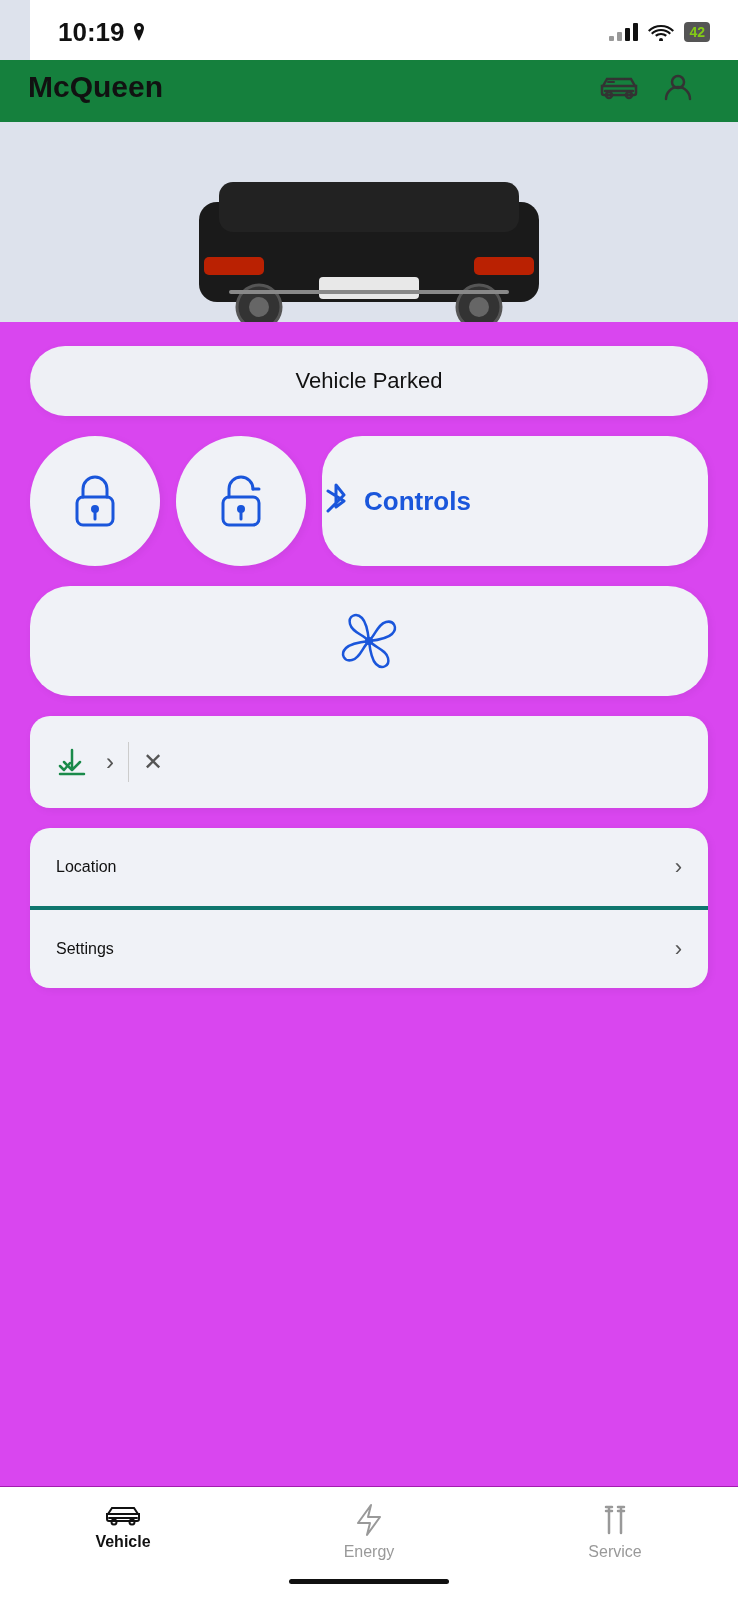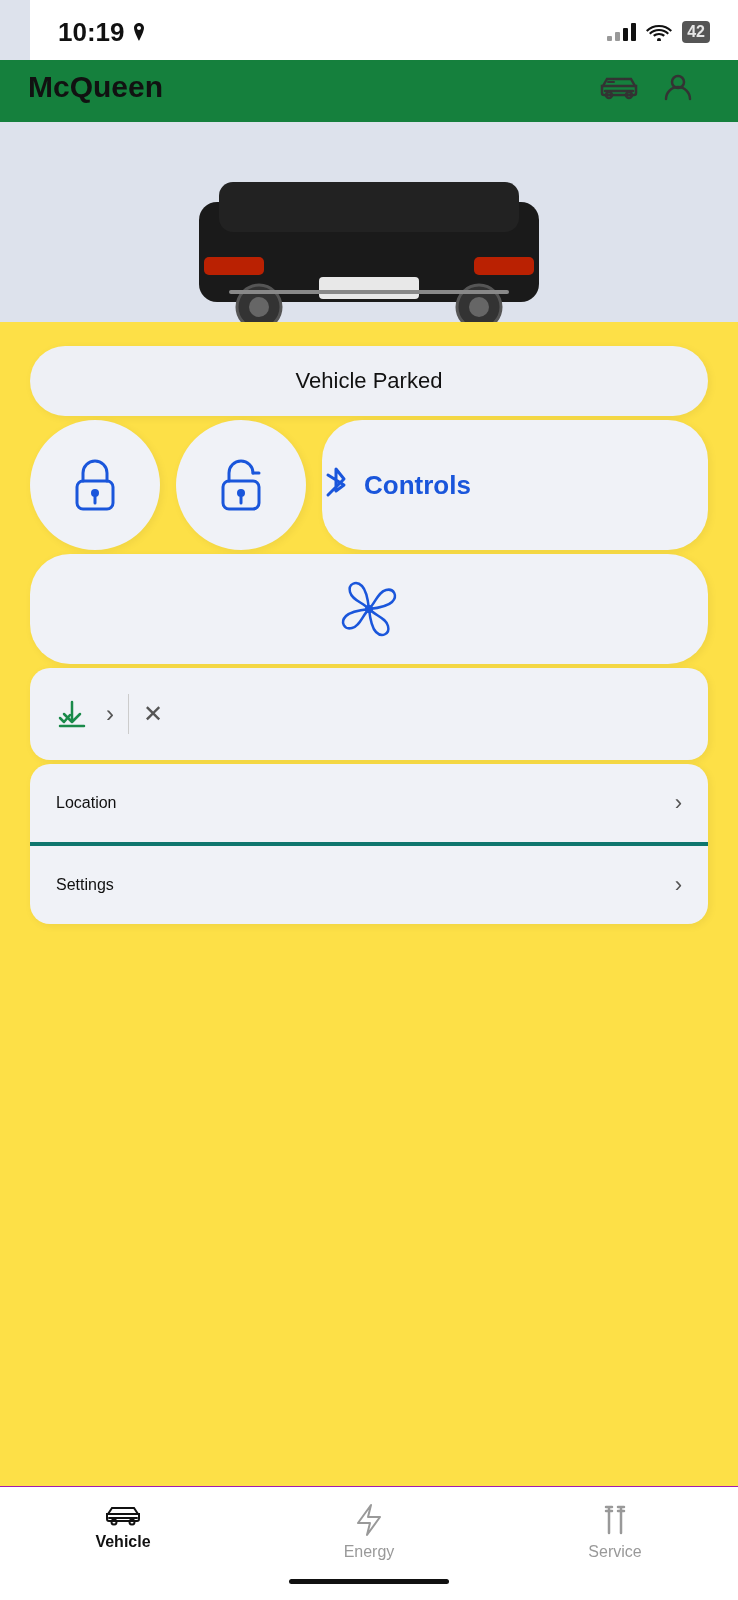--- a/index.html
+++ b/index.html
@@ -89,25 +89,25 @@
       position: relative;
     }
     .car-svg {
       width: 400px;
       height: 160px;
     }
 
     
     .main-content {
       flex: 1;
-      background: #fde047;
+      background: #d946ef;
       padding: 24px 30px;
       display: flex;
       flex-direction: column;
-      gap: 4px;
+      gap: 20px;
     }
 
     
     .vehicle-parked-btn {
       background: #eef0f5;
       border: none;
       border-radius: 40px;
       padding: 22px 30px;
       font-size: 22px;
       font-weight: 500;
@@ -317,21 +317,21 @@
       <div class="bar active"></div>
       <div class="bar active"></div>
     </div>
     <svg width="26" height="18" viewBox="0 0 26 18">
       <path d="M13 4C8.5 4 4.5 5.8 1.5 8.7L0 7.2C3.4 3.9 8 2 13 2s9.6 1.9 13 5.2l-1.5 1.5C21.5 5.8 17.5 4 13 4z" fill="#111"></path>
       <path d="M13 8c-3.3 0-6.3 1.3-8.5 3.5L3 10C5.6 7.4 9.1 6 13 6s7.4 1.4 10 4l-1.5 1.5C19.3 9.3 16.3 8 13 8z" fill="#111"></path>
       <path d="M13 12c-1.7 0-3.2.7-4.3 1.8L7 12.1C8.5 10.8 10.7 10 13 10s4.5.8 6 2.1l-1.7 1.7C16.2 12.7 14.7 12 13 12z" fill="#111"></path>
       <circle cx="13" cy="17" r="2" fill="#111"></circle>
     </svg>
     <div style="display:flex;align-items:center;background:#555;border-radius:4px;padding:2px 5px;gap:3px;">
-      <span style="font-size:16px;font-weight:600;color:#e5e5e5;">42</span>
+      <span style="font-size:14px;font-weight:600;color:#84cc16;">42</span>
     </div>
   </div>
 </div>
 
 <div class="header">
   <div class="header-title">McQueen</div>
   <div class="header-actions">
     <div class="header-icon">
       <svg width="38" height="28" viewBox="0 0 38 28" fill="none">
         <path d="M5 18h28M3 13l4-7h24l4 7" stroke="#333" stroke-width="2.5" stroke-linecap="round"></path>

